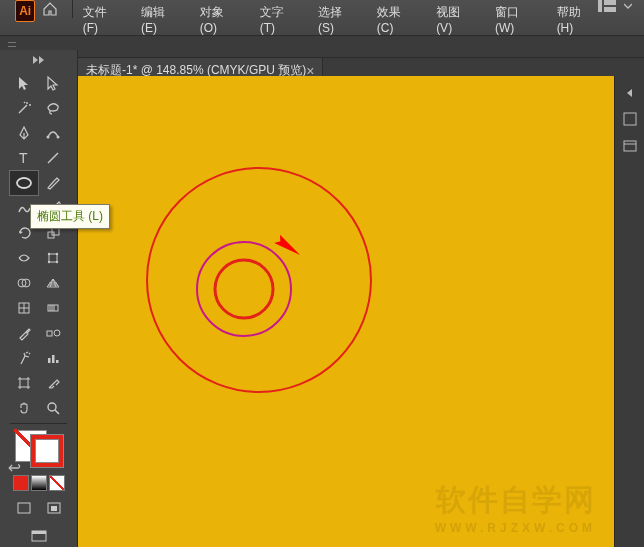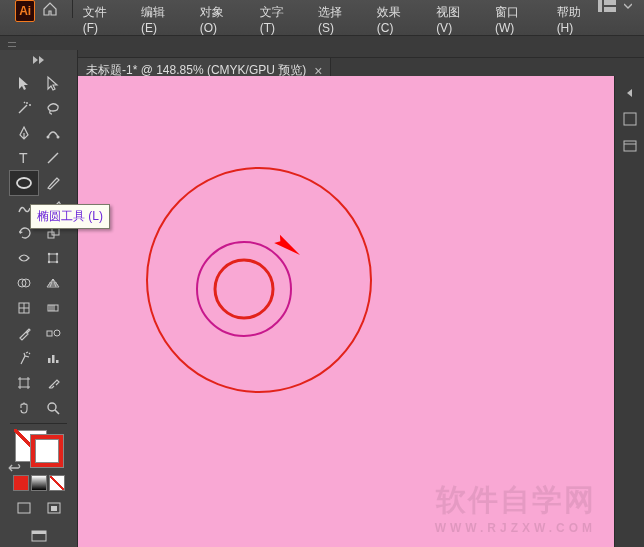--- a/index.html
+++ b/index.html
@@ -9,45 +9,45 @@
  .ai-logo span{color:#f47c20;font-weight:bold;font-size:12px;font-family:Arial;line-height:1}
  .home-ico{width:18px;height:18px;margin-right:10px;display:flex;align-items:center;justify-content:center}
  .sep{width:1px;height:18px;background:#2b2b2b;margin:0 4px}
  .menu-row{display:flex;gap:12px}
  .menu-itm{padding:4px 6px;cursor:pointer;border-radius:2px;color:#ddd}
  .right-ctl{margin-left:auto;display:flex;align-items:center;gap:8px;padding-right:12px}
  .ctrl-bar{height:22px;background:#3b3b3b;border-bottom:1px solid #2b2b2b;display:flex;align-items:center;padding-left:8px}
  .grip{width:8px;height:10px;display:flex;flex-direction:column;justify-content:space-between}
  .grip span{width:8px;height:1px;background:#777}
  .tabs{height:26px;background:#3b3b3b;border-bottom:1px solid #2b2b2b;display:flex;align-items:stretch;padding-left:78px}
- .tab{display:flex;align-items:center;background:#434343;padding:0 8px;color:#ddd;font-size:12px;gap:8px;border-right:1px solid #2b2b2b}
+ .tab{display:flex;align-items:center;background:#434343;padding:0 8px;color:#ddd;font-size:12px;border-right:1px solid #2b2b2b}
  .tab-close{color:#bbb;font-size:14px;cursor:pointer;line-height:1}
  .work{position:absolute;left:78px;top:76px;right:0;bottom:0;display:flex}
- .canvas{flex:1;background:#f9a8d4;position:relative;overflow:hidden}
+ .canvas{flex:1;background:#eab308;position:relative;overflow:hidden}
  .right-rail{width:30px;background:#3b3b3b;border-left:1px solid #2b2b2b;display:flex;flex-direction:column;align-items:center;padding-top:6px;gap:4px}
  .right-slot{width:22px;height:22px;display:flex;align-items:center;justify-content:center;color:#bbb;cursor:pointer}
  
  .tool-col{position:absolute;left:0;top:50px;width:78px;bottom:0;background:#434343;border-right:1px solid #2b2b2b;display:flex;flex-direction:column;align-items:center;padding-top:2px}
  .tool-head{height:22px;width:100%;display:flex;align-items:center;justify-content:center}
  .double-tri{display:flex;gap:1px}
  .double-tri span{width:0;height:0;border-top:4px solid transparent;border-bottom:4px solid transparent;border-left:5px solid #bbb}
  .tool-grid{width:58px;display:grid;grid-template-columns:28px 28px;gap:1px;margin-top:2px}
  .tool{width:28px;height:24px;display:flex;align-items:center;justify-content:center;color:#c9c9c9;cursor:pointer;position:relative}
  .tool.selected{background:#2d2d2d;outline:1px solid #6b6b6b}
  .tool-sep{grid-column:1/3;height:1px;background:#2b2b2b;margin:2px 0}
  .swatches{position:relative;width:48px;height:48px;margin-top:4px}
  .sw-fill{position:absolute;left:0;top:0;width:32px;height:32px;background:#fff;border:1px solid #888}
  .sw-fill::after{content:"";position:absolute;left:-2px;top:-2px;right:-2px;bottom:-2px;background:linear-gradient(45deg,transparent 46%,#e2231a 46%,#e2231a 54%,transparent 54%)}
  .sw-stroke{position:absolute;right:0;bottom:0;width:32px;height:32px;background:#fff;border:4px solid #e2231a;box-shadow:0 0 0 1px #888 inset,0 0 0 1px #888}
  .sw-mini{position:absolute;left:-6px;bottom:-6px;width:12px;height:12px;display:flex;align-items:center;justify-content:center;color:#bbb}
  .mode-row{display:flex;gap:2px;margin-top:8px}
  .mode-sw{width:16px;height:16px;border:1px solid #777}
  .view-row{display:flex;gap:2px;margin-top:6px}
  .view-btn{width:28px;height:22px;display:flex;align-items:center;justify-content:center;color:#c9c9c9;cursor:pointer}
- .tooltip{position:absolute;background:#fdfdf2;border:1px solid #7a7a6a;color:#6d28d9;font-size:12px;padding:3px 6px;white-space:nowrap;box-shadow:2px 2px 3px rgba(0,0,0,.3);z-index:50}
+ .tooltip{position:absolute;background:#fdfdf2;border:1px solid #7a7a6a;color:#4d7c0f;font-size:12px;padding:3px 6px;white-space:nowrap;box-shadow:2px 2px 3px rgba(0,0,0,.3);z-index:50}
  .watermark{position:absolute;right:18px;bottom:12px;text-align:right;color:rgba(0,0,0,.08);font-weight:bold;letter-spacing:2px;font-family:Arial}
  .watermark .l1{font-size:30px}
  .watermark .l2{font-size:12px;color:rgba(0,0,0,.10);letter-spacing:4px}
  svg{display:block}
 </style>
 </head>
 <body>
 
 <div class="top-bar">
   <div class="ai-logo">

